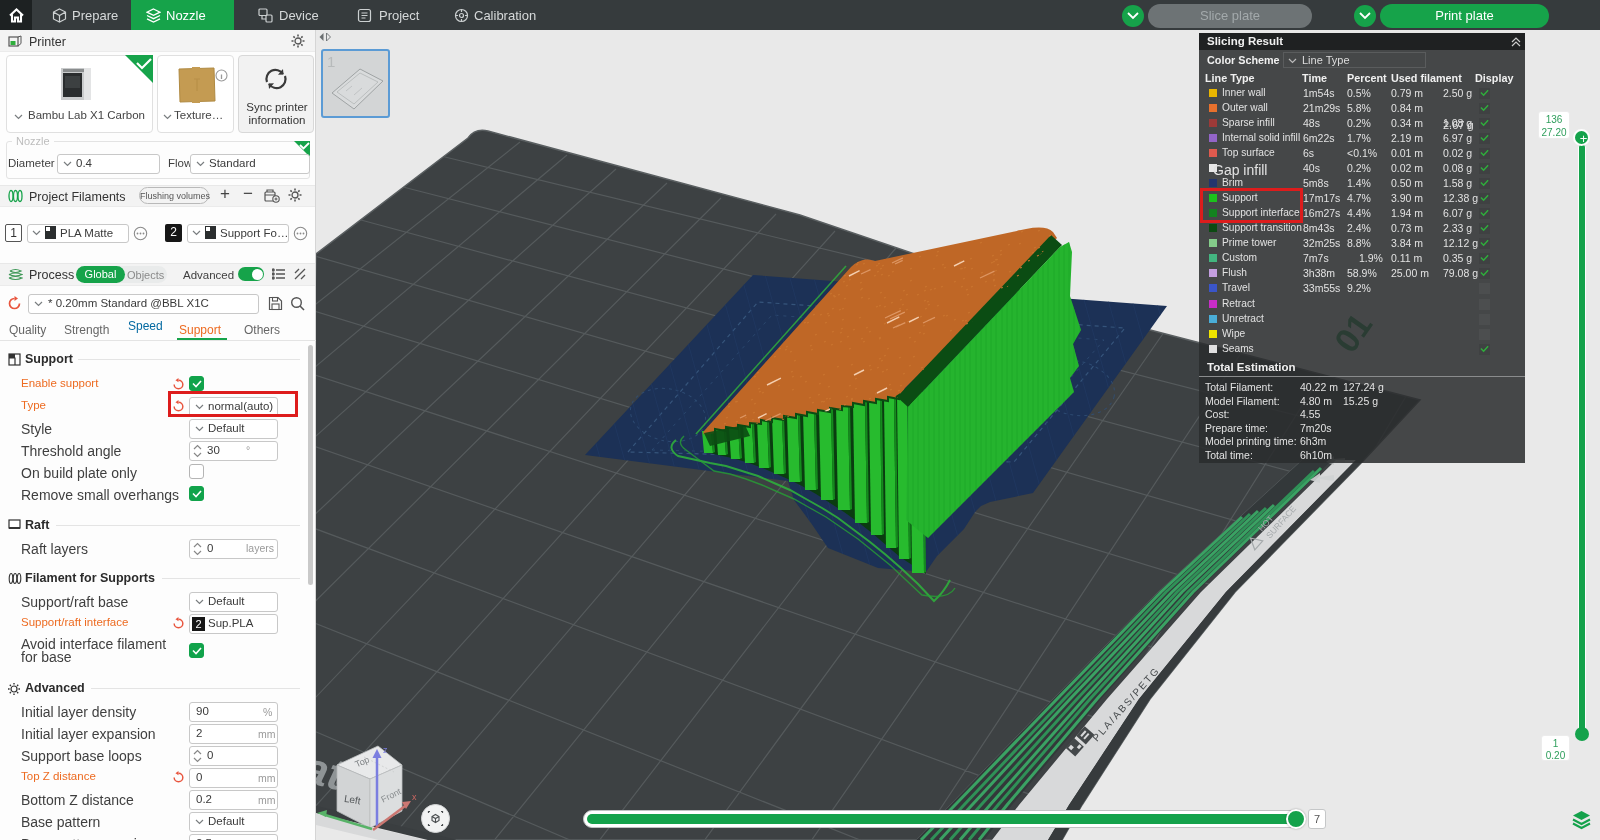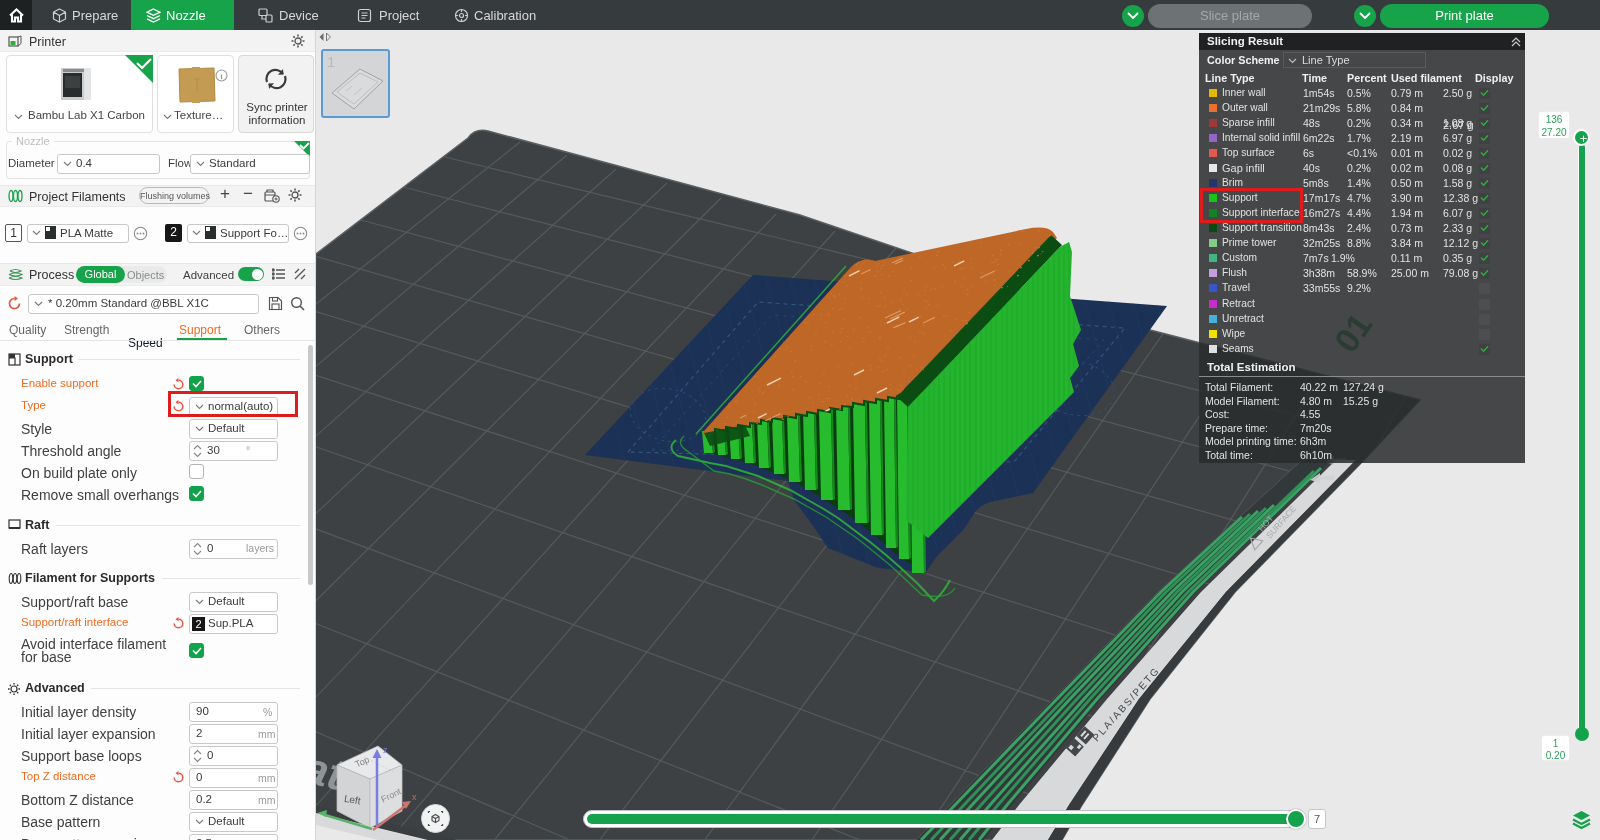--- a/index.html
+++ b/index.html
@@ -382,21 +382,21 @@
       <path d="M1.5,1.5 H10 L13.5,5 V13.5 H1.5 Z" fill="none" stroke="#555" stroke-width="1.2"></path>
       <rect x="4" y="8" width="7" height="5.5" fill="none" stroke="#555" stroke-width="1.1"></rect>
       <rect x="4.5" y="1.5" width="5" height="3.5" fill="none" stroke="#555" stroke-width="1.1"></rect>
     </svg>
 <svg class="abs" style="left:290px;top:266px" width="15" height="15" viewBox="0 0 15 15">
       <circle cx="6.5" cy="6.5" r="4.8" fill="none" stroke="#555" stroke-width="1.4"></circle>
       <path d="M10,10 L14,14" stroke="#555" stroke-width="1.6"></path>
     </svg>
 <div class="abs" style="left:9px;top:293px;font-size:12px;color:#666">Quality</div>
 <div class="abs" style="left:64px;top:293px;font-size:12px;color:#666">Strength</div>
-<div class="abs" style="left:128px;top:306px;font-size:12px;color:#0f172a">Speed</div>
+<div class="abs" style="left:128px;top:289px;font-size:12px;color:#0369a1">Speed</div>
 <div class="abs" style="left:179px;top:293px;font-size:12px;color:#ed6b21">Support</div>
 <div class="abs" style="left:244px;top:293px;font-size:12px;color:#666">Others</div>
 <div class="abs" style="left:177px;top:308px;width:50px;height:2.5px;background:#16a34a"></div>
 <div class="hline" style="left:0;top:310px;width:316px"></div>
 <svg class="abs" style="left:8px;top:323px" width="13" height="13" viewBox="0 0 13 13">
       <rect x="1" y="1" width="11" height="11" fill="none" stroke="#333" stroke-width="1.2"></rect>
       <path d="M1,5 h6 v7" stroke="#333" stroke-width="1.2" fill="none"></path>
       <rect x="1" y="1" width="6" height="4" fill="#333"></rect>
     </svg>
 <div class="secttl" style="left:25px;top:322px">Support</div>
@@ -607,21 +607,21 @@
 <div class="abs" style="left:148px;top:1px;font-size:10.5px;color:#e2e2e2">&lt;0.1%</div>
 <div class="abs" style="left:192px;top:1px;font-size:10.5px;color:#e2e2e2">0.01 m</div>
 <div class="abs" style="left:244px;top:1px;font-size:10.5px;color:#e2e2e2">0.02 g</div>
 <div class="dchk" style="top:2px"></div>
 <svg class="abs" style="left:281px;top:3px" width="9" height="8" viewBox="0 0 10 8">
         <path d="M1,3.5 L4,6.5 L9,1" fill="none" stroke="#2fae3c" stroke-width="1.6"></path>
       </svg>
 </div>
 <div class="srow" style="top:127.8px">
 <div class="sw" style="background:#e8e8e8"></div>
-<div class="abs" style="left:23px;top:1px;font-size:11px;color:#e2e2e2">Gap infill</div>
+<div class="abs" style="left:14px;top:1px;font-size:14px;color:#e2e2e2">Gap infill</div>
 <div class="abs" style="left:104px;top:1px;font-size:10.5px;color:#e2e2e2">40s</div>
 <div class="abs" style="left:148px;top:1px;font-size:10.5px;color:#e2e2e2">0.2%</div>
 <div class="abs" style="left:192px;top:1px;font-size:10.5px;color:#e2e2e2">0.02 m</div>
 <div class="abs" style="left:244px;top:1px;font-size:10.5px;color:#e2e2e2">0.08 g</div>
 <div class="dchk" style="top:2px"></div>
 <svg class="abs" style="left:281px;top:3px" width="9" height="8" viewBox="0 0 10 8">
         <path d="M1,3.5 L4,6.5 L9,1" fill="none" stroke="#2fae3c" stroke-width="1.6"></path>
       </svg>
 </div>
 <div class="srow" style="top:142.9px">
@@ -681,21 +681,21 @@
 <div class="abs" style="left:244px;top:1px;font-size:10.5px;color:#e2e2e2">12.12 g</div>
 <div class="dchk" style="top:2px"></div>
 <svg class="abs" style="left:281px;top:3px" width="9" height="8" viewBox="0 0 10 8">
         <path d="M1,3.5 L4,6.5 L9,1" fill="none" stroke="#2fae3c" stroke-width="1.6"></path>
       </svg>
 </div>
 <div class="srow" style="top:218.3px">
 <div class="sw" style="background:#43b580"></div>
 <div class="abs" style="left:23px;top:1px;font-size:10.2px;color:#e2e2e2">Custom</div>
 <div class="abs" style="left:104px;top:1px;font-size:10.5px;color:#e2e2e2">7m7s</div>
-<div class="abs" style="left:132px;top:1px;font-size:10.5px;color:#e2e2e2">1.9%</div>
+<div class="abs" style="left:160px;top:1px;font-size:10.5px;color:#e2e2e2">1.9%</div>
 <div class="abs" style="left:192px;top:1px;font-size:10.5px;color:#e2e2e2">0.11 m</div>
 <div class="abs" style="left:244px;top:1px;font-size:10.5px;color:#e2e2e2">0.35 g</div>
 <div class="dchk" style="top:2px"></div>
 <svg class="abs" style="left:281px;top:3px" width="9" height="8" viewBox="0 0 10 8">
         <path d="M1,3.5 L4,6.5 L9,1" fill="none" stroke="#2fae3c" stroke-width="1.6"></path>
       </svg>
 </div>
 <div class="srow" style="top:233.3px">
 <div class="sw" style="background:#c49fe0"></div>
 <div class="abs" style="left:23px;top:1px;font-size:10.2px;color:#e2e2e2">Flush</div>

